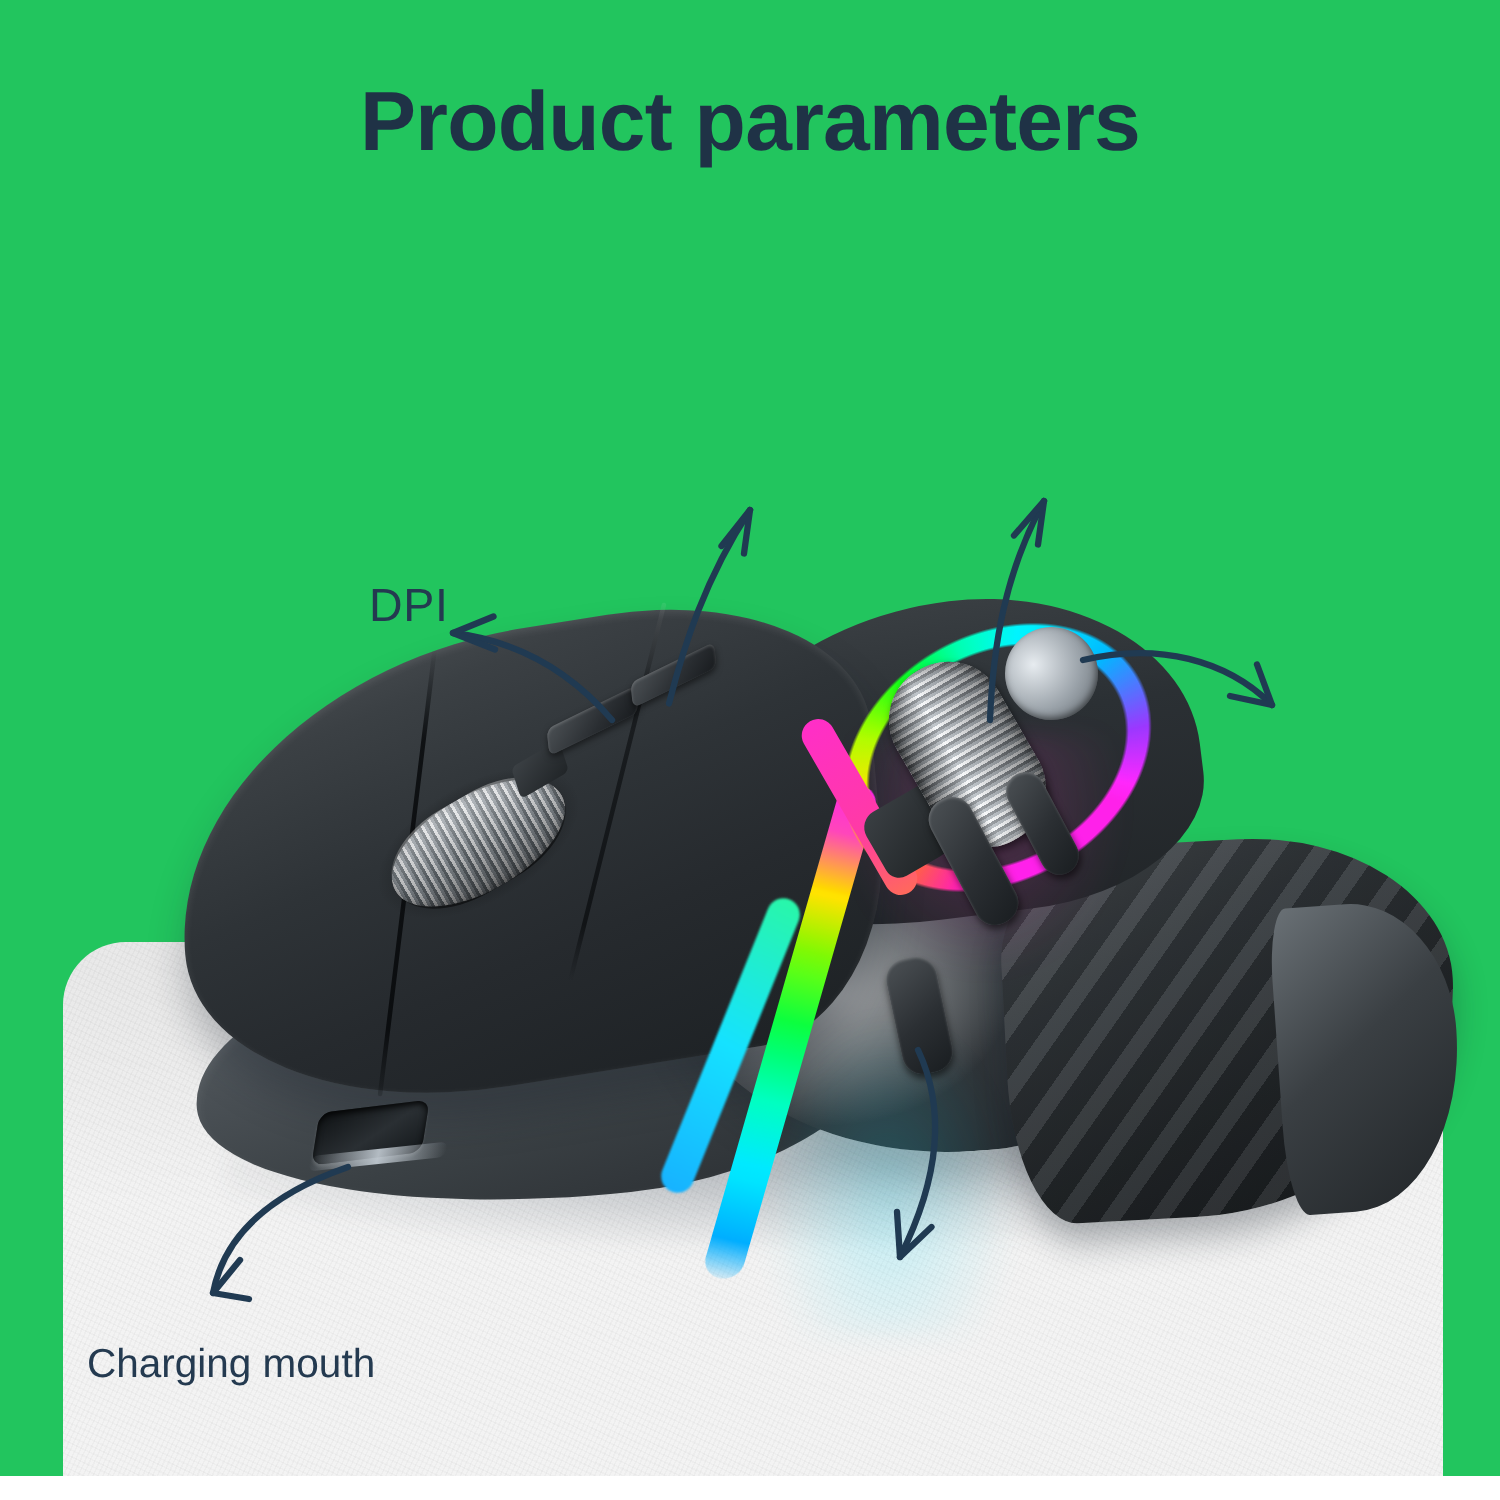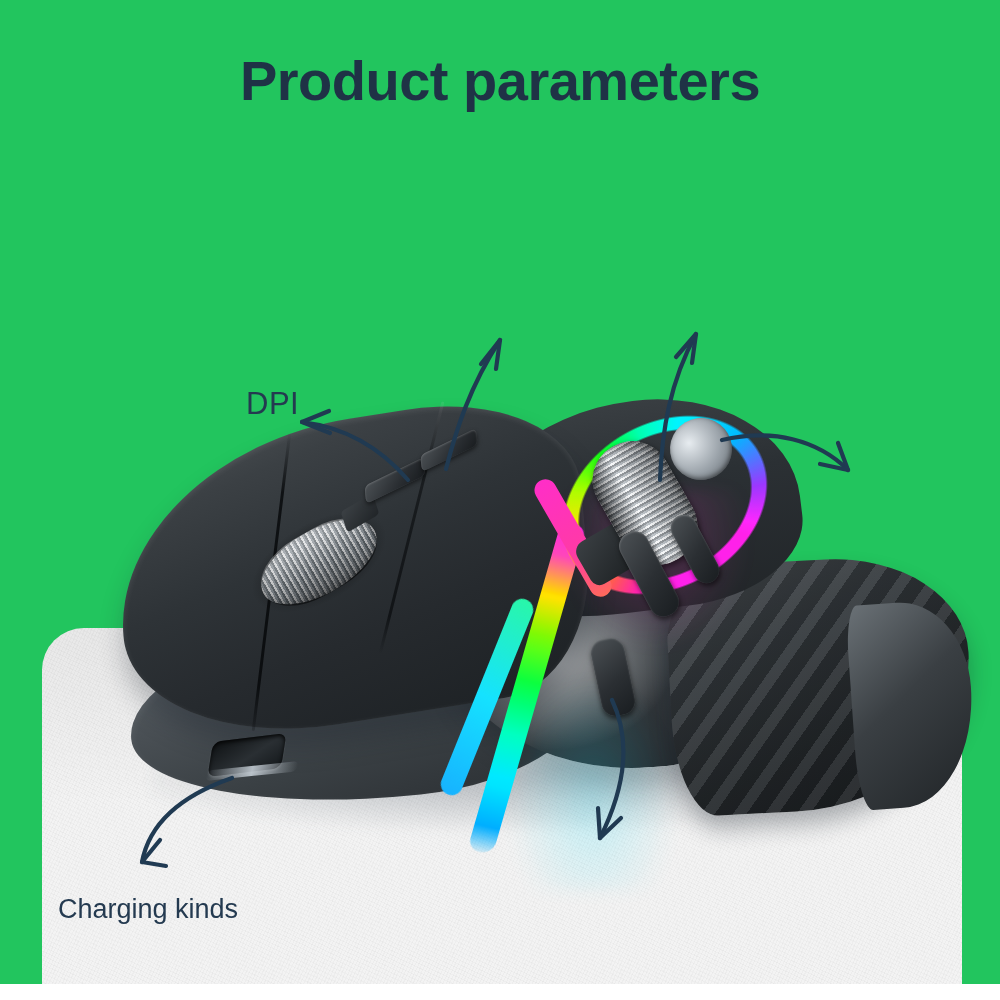--- a/index.html
+++ b/index.html
@@ -425,15 +425,15 @@
       </g>
     </g>
   </svg>
 
 
 
   <div class="label big" id="lab-dpi">DPI</div>
 
 
 
-  <div class="label" id="lab-charge">Charging kinds</div>
+  <div class="label" id="lab-charge">Charging mouth</div>
 
 </div>
 
 </body></html>

